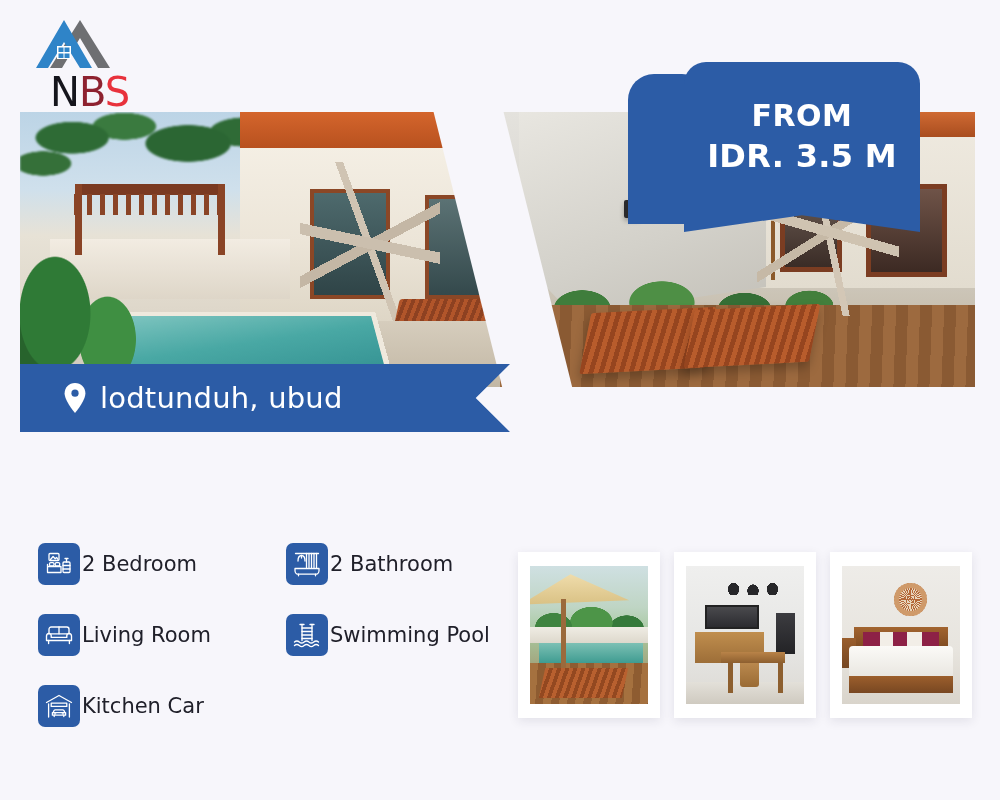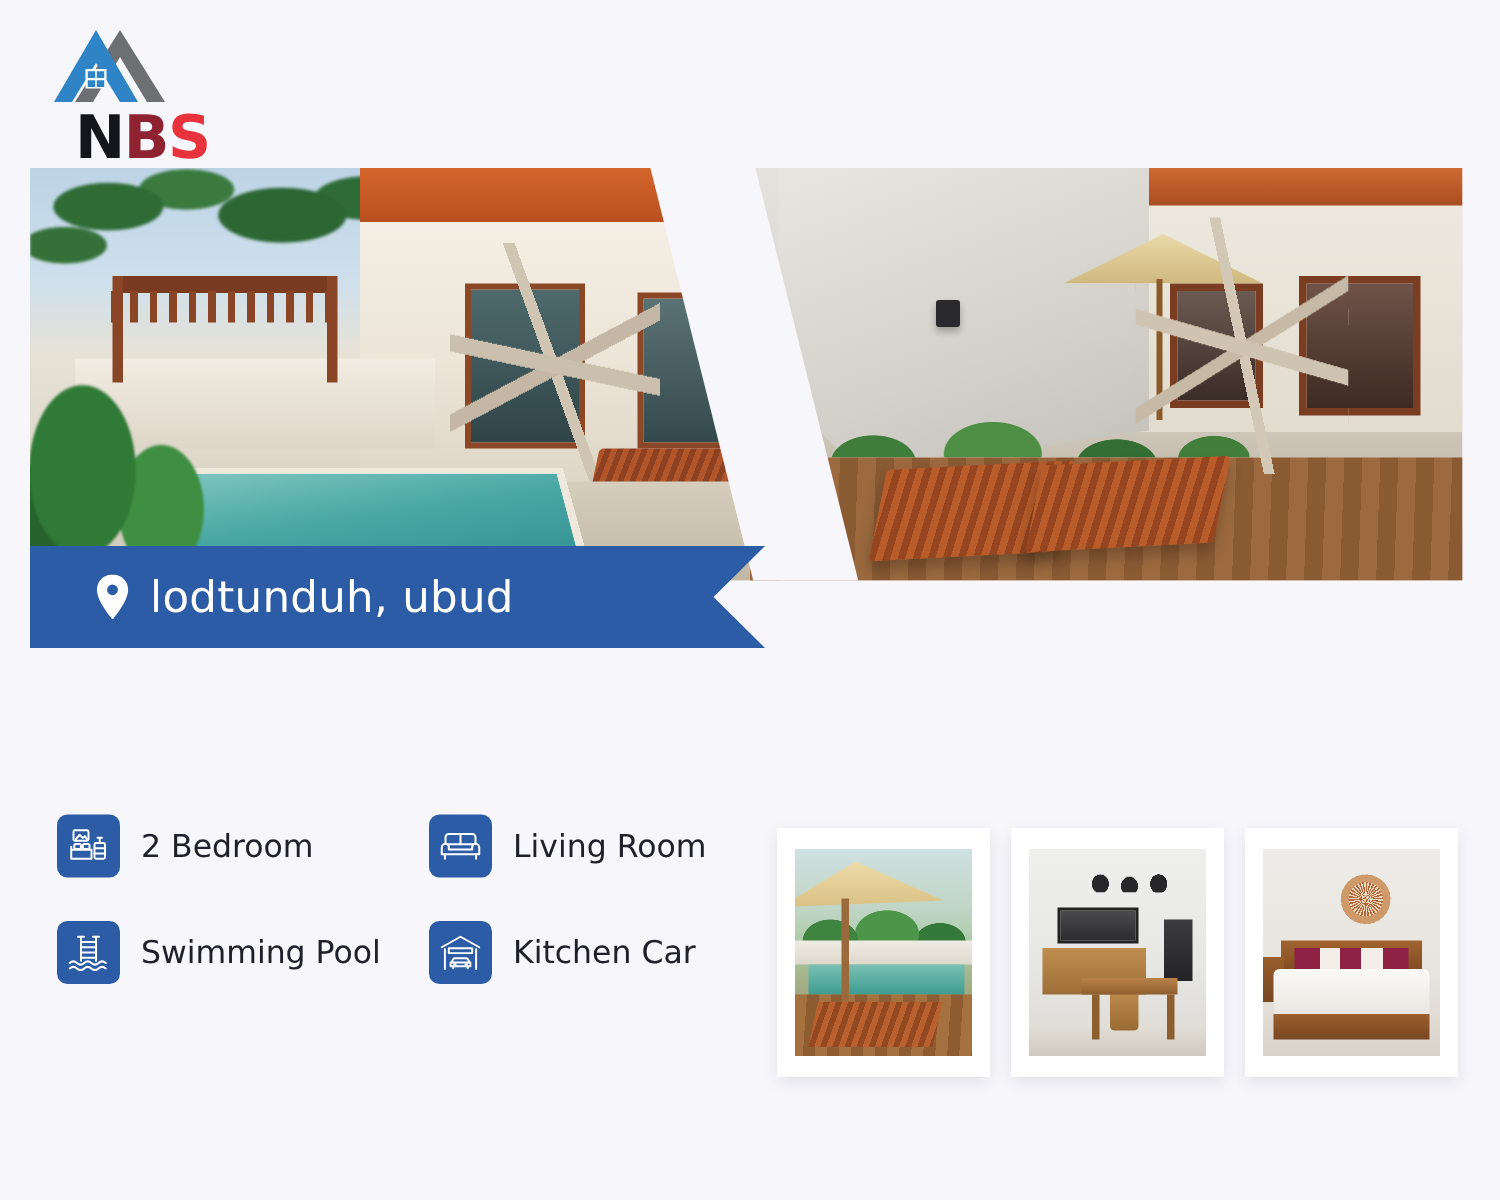--- a/index.html
+++ b/index.html
@@ -11,21 +11,21 @@
     -webkit-font-smoothing: antialiased;
     overflow: hidden;
   }
   .page { position: relative; width: 1000px; height: 800px; background: #f7f6fb; }
 
   
   .logo { position: absolute; left: 28px; top: 18px; width: 130px; height: 92px; }
   .logo-mark { position: absolute; left: 8px; top: 0; width: 95px; height: 52px; }
   .logo-word {
     position: absolute; left: 22px; top: 54px;
-    font-size: 40px; font-weight: 700; letter-spacing: -1px;
+    font-size: 40px; font-weight: 400; letter-spacing: -1px;
     line-height: 1; font-family: "DejaVu Sans", sans-serif;
   }
   .logo-word .l-n { color: #15151c; }
   .logo-word .l-b { color: #8e2230; }
   .logo-word .l-s { color: #e8323c; }
 
   
   .hero {
     position: absolute; left: 20px; top: 112px;
     width: 955px; height: 275px;
@@ -179,21 +179,21 @@
   .features-title {
     position:absolute; left:22px; top:462px;
     font-size: 31px; font-weight: 800; color:#1b1b22; letter-spacing:.4px;
     font-family:"DejaVu Sans", sans-serif;
   }
   .features-grid {
     position:absolute; left:22px; top:528px; width:480px;
     display:grid; grid-template-columns: 232px 232px; grid-auto-rows: 71px;
     column-gap: 16px;
   }
-  .feature { display:flex; align-items:center; gap:14px;padding-left:16px; }
+  .feature { display:flex; align-items:center; gap:2px;padding-left:16px; }
   .f-icon {
     width: 42px; height: 42px; flex:0 0 auto;
     background: #2c5ca6; border-radius: 7px;
     display:flex; align-items:center; justify-content:center;
   }
   .f-icon svg { display:block; }
   .f-label { font-size:21px; color:#20202a; font-family:"DejaVu Sans", sans-serif;
     font-weight:400; white-space:nowrap; }
 
   
@@ -315,20 +315,29 @@
           <div class="planter"></div>
         <div class="deck-r"></div>
         <div class="lounger-r1"></div>
           <div class="lounger-r2"></div>
         <div class="tree-r"></div>
       </div>
     </div>
     <div class="hero-slash"></div>
   </div>
 
+  <div class="price-banner">
+    <div class="pb-tab"></div>
+    <div class="pb-main"></div>
+    <div class="pb-notch"></div>
+    <div class="pb-text">
+      <div class="pb-from">FROM</div>
+      <div class="pb-price">IDR. 3.5 M</div>
+    </div>
+  </div>
 
   <div class="loc-ribbon">
     <svg class="pin-icon" viewBox="0 0 22 30">
       <path d="M11 0C5 0 0.6 4.4 0.6 10.3 0.6 18 11 30 11 30S21.4 18 21.4 10.3C21.4 4.4 17 0 11 0z" fill="#ffffff"></path>
       <circle cx="11" cy="10.2" r="3.6" fill="#2c5ca6"></circle>
     </svg>
     <span class="loc-text">lodtunduh, ubud</span>
   </div>
 
 
@@ -343,20 +352,33 @@
           <rect x="4.5" y="12.6" width="4.5" height="3.4" rx="1.2"></rect>
           <rect x="10.2" y="12.6" width="4.5" height="3.4" rx="1.2"></rect>
           <rect x="18" y="12" width="7" height="10.5" rx="1"></rect>
           <path d="M18 15.5h7M18 19h7M20 8.5h3M21.5 8.5v3.5"></path>
         </svg>
       </div>
       <span class="f-label">2 Bedroom</span>
     </div>
 
 
+    <div class="feature">
+      <div class="f-icon">
+        <svg width="28" height="28" viewBox="0 0 28 28" fill="none" stroke="#ffffff" stroke-width="1.3" stroke-linecap="round" stroke-linejoin="round">
+          <path d="M2.5 3.5h23"></path>
+          <path d="M13.5 3.5v14M16 3.5v14M18.5 3.5v14M21 3.5v14M23.5 3.5v14"></path>
+          <path d="M5 11c0-3.3 1.6-5.5 3.5-5.5S12 7.7 12 11"></path>
+          <path d="M8.5 5.5V8"></path>
+          <path d="M2 18.5h24v2.2a3.5 3.5 0 0 1-3.5 3.5h-17A3.5 3.5 0 0 1 2 20.7z"></path>
+          <path d="M5.5 24.2v1.6M22.5 24.2v1.6"></path>
+        </svg>
+      </div>
+      <span class="f-label">2 Bathroom</span>
+    </div>
 
     <div class="feature">
       <div class="f-icon">
         <svg width="28" height="28" viewBox="0 0 28 28" fill="none" stroke="#ffffff" stroke-width="1.35" stroke-linecap="round" stroke-linejoin="round">
           <path d="M4 12.5V8.2A2.2 2.2 0 0 1 6.2 6h15.6A2.2 2.2 0 0 1 24 8.2v4.3"></path>
           <path d="M4 12.5a2.6 2.6 0 0 0-2.5 2.6v4.4h25v-4.4a2.6 2.6 0 0 0-2.5-2.6c-1.3 0-2.2 1-2.2 2.3v1.6H6.2v-1.6c0-1.3-.9-2.3-2.2-2.3z"></path>
           <path d="M6.2 12.8h15.6"></path>
           <path d="M14 6v6.8"></path>
           <path d="M3.6 19.5v3M24.4 19.5v3"></path>
         </svg>

